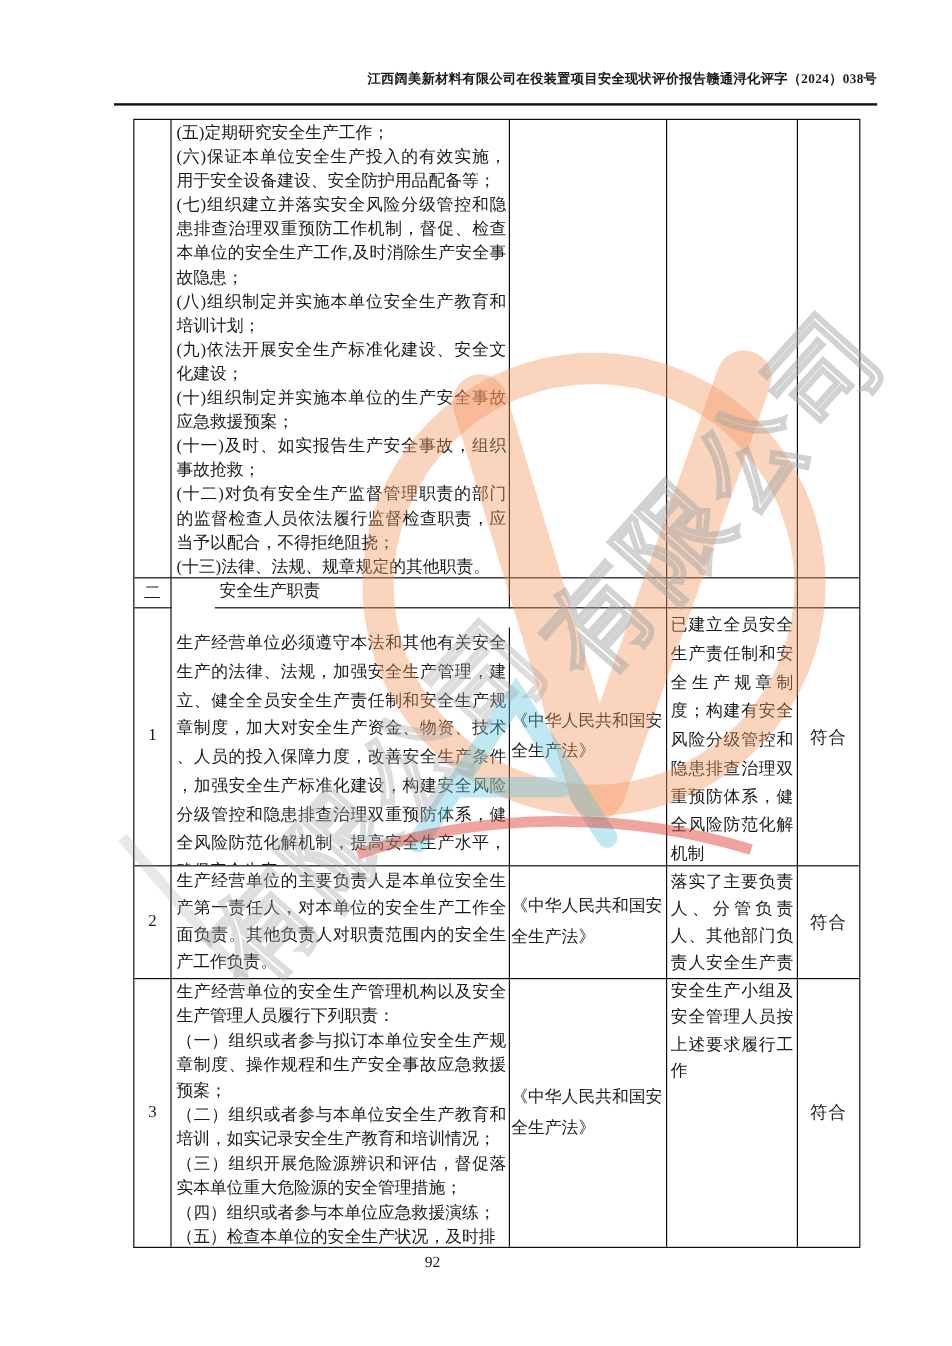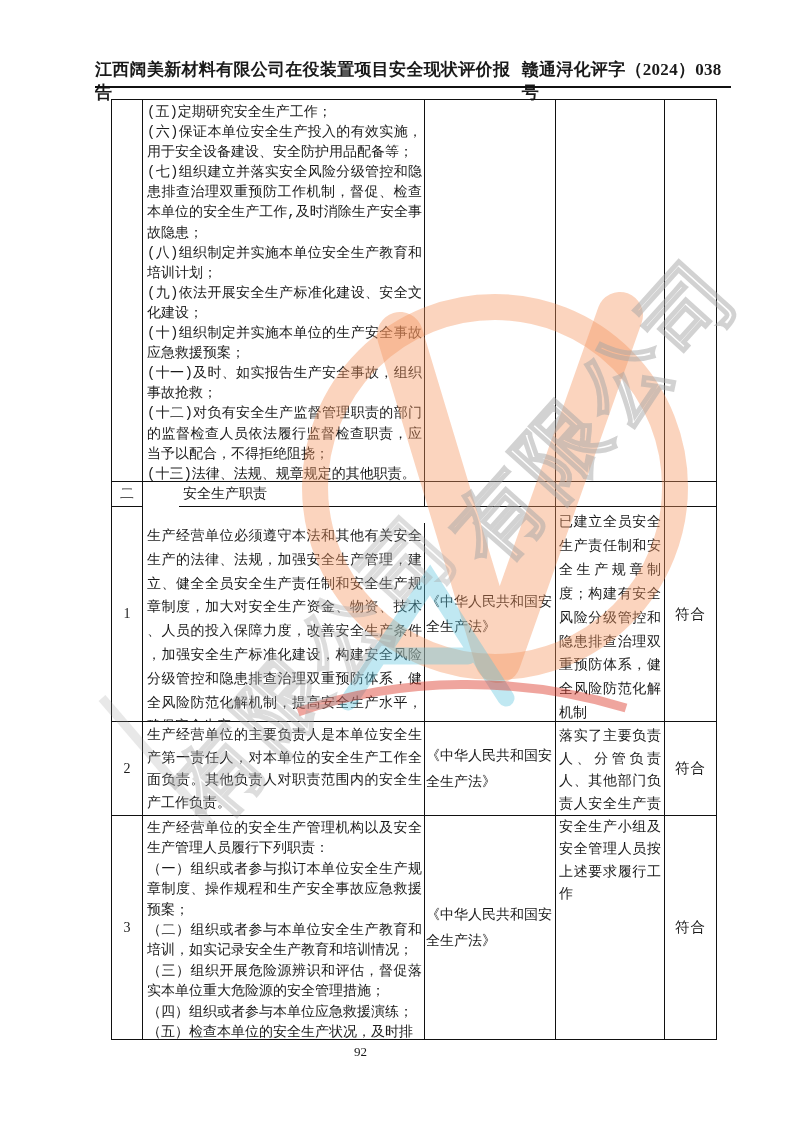--- a/index.html
+++ b/index.html
@@ -5,41 +5,41 @@
   html,body{margin:0;padding:0;}
   body{
     width:793px;height:1122px;position:relative;background:#ffffff;
     font-family:"Liberation Serif","DejaVu Serif",serif;color:#1a1a1a;
     overflow:hidden;
   }
   
   .hdr{
     position:absolute;left:95px;top:58px;width:636px;
     display:flex;justify-content:flex-end;align-items:flex-end;
-    font-size:17px;font-weight:bold;letter-spacing:.3px;gap:10px;
+    font-size:11px;font-weight:bold;letter-spacing:.3px;
   }
   .hdr-rule{position:absolute;left:95px;top:86px;width:636px;height:2px;background:#111;}
   
   .tbl{
     position:absolute;left:111px;top:99px;
     display:grid;
     grid-template-columns:31px 282px 131px 109px 51px;
     grid-template-rows:382px 25px 215px 94px 223px;
     border:1px solid #111;background:transparent;z-index:1;
   }
   .cell{
     border-right:1px solid #111;border-bottom:1px solid #111;
     box-sizing:border-box;overflow:hidden;font-size:14px;
   }
   .col-last{border-right:none;}
   .row-last{border-bottom:none;}
   .c-num{display:flex;align-items:center;justify-content:center;}
   .c-text{
     padding:2px 2px 0 4px;text-align:justify;text-align-last:left;
-    white-space:pre-wrap;word-break:break-all;line-break:anywhere;font-family:Liberation Mono, monospace;
+    white-space:pre-wrap;word-break:break-all;line-break:anywhere;
   }
   .lh20{line-height:20.1px;}
   .lh24{line-height:23.8px;margin-top:16px;}
   .lh23{line-height:22.6px;}
   .lh205{line-height:20.4px;}
   .c-section{display:flex;align-items:center;padding-left:4px;line-height:24px;margin-left:36px;}
   .c-law{display:flex;align-items:center;padding:0 1px;}
   .c-law span{line-height:25.5px;word-break:break-all;text-align:left;}
   .c-status{padding:3px 3px 0 3px;text-align:justify;text-align-last:left;word-break:break-all;}
   .c-status.v-center{display:flex;padding-top:0;}

